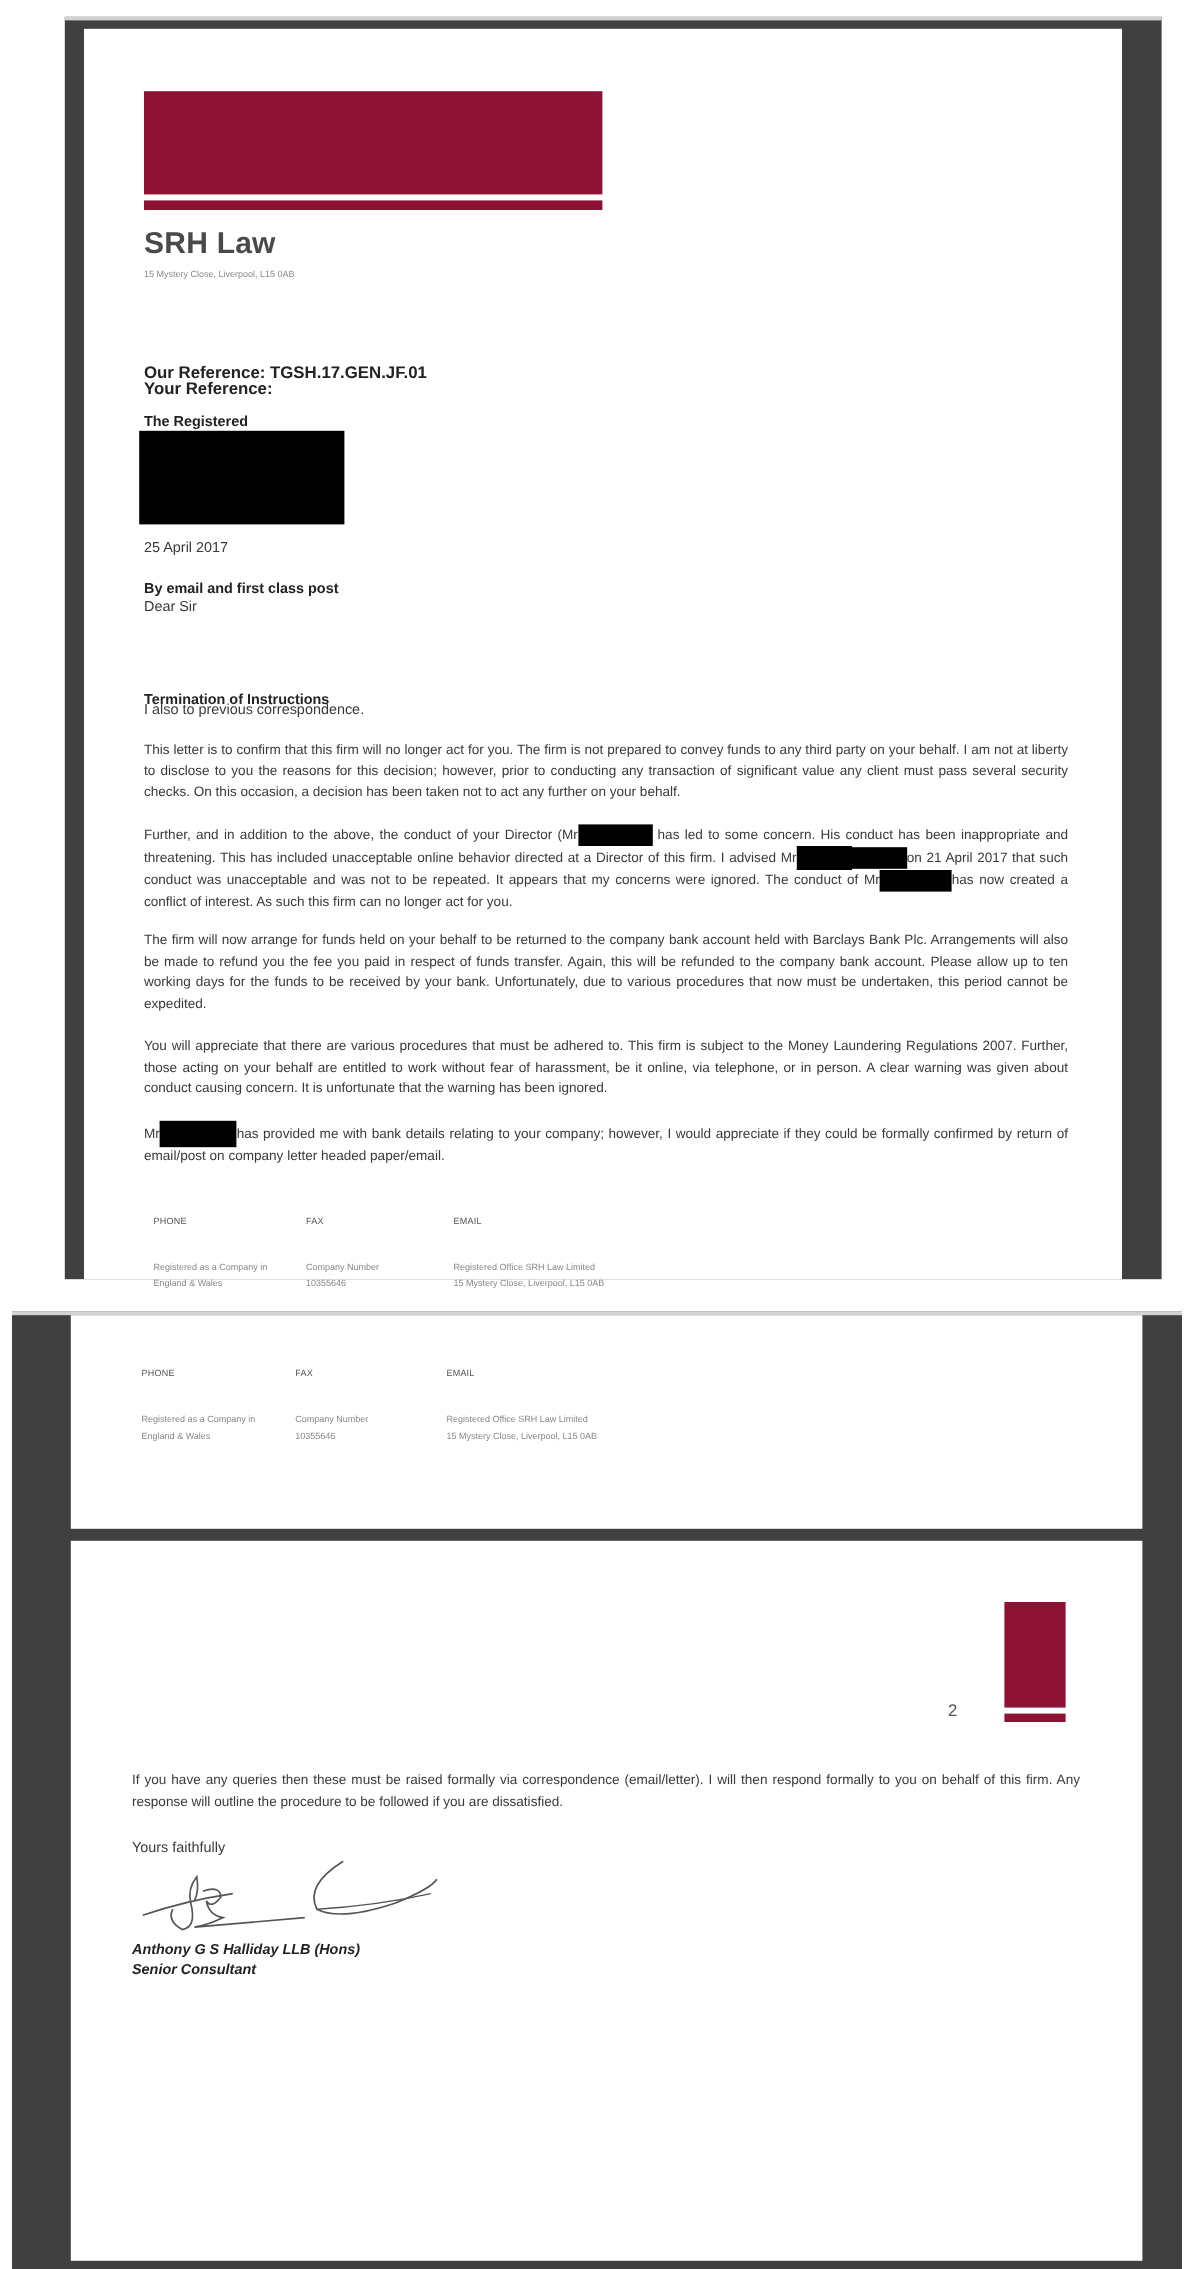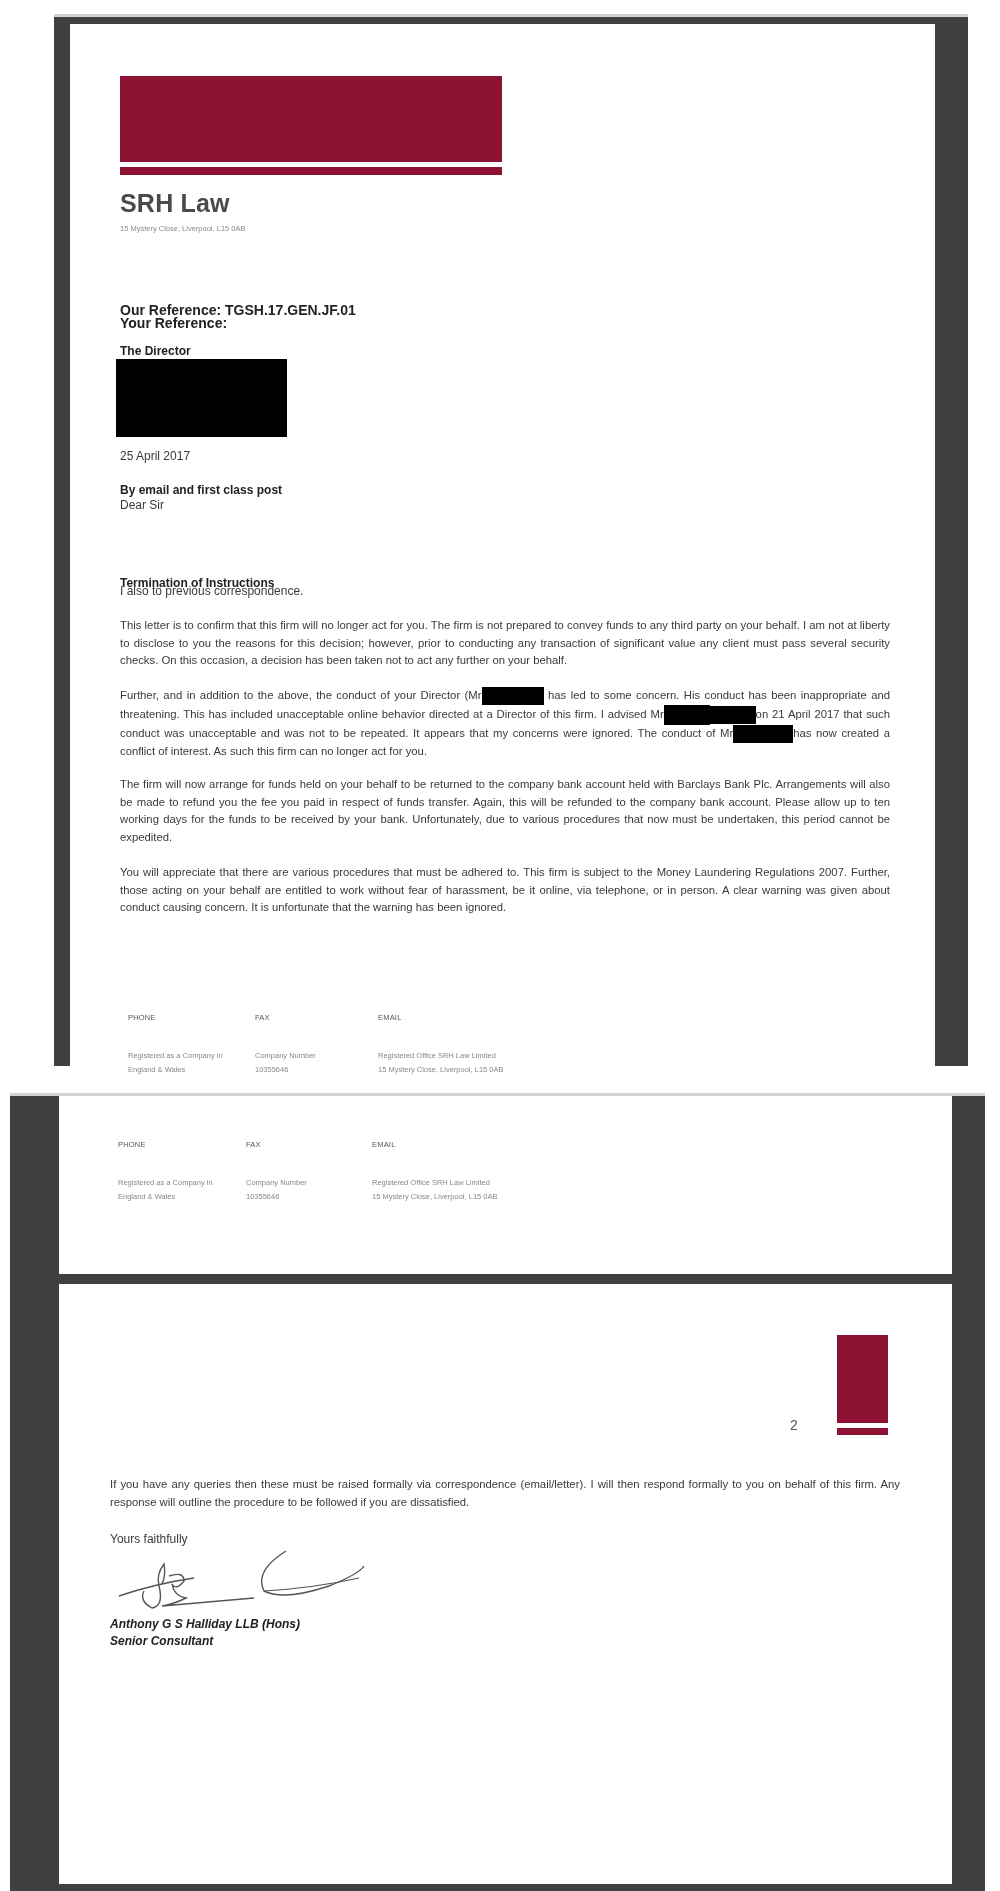--- a/index.html
+++ b/index.html
@@ -46,40 +46,43 @@
   <div class="page" id="page1">
 
     <div class="abs brand-block" style="left:50px; top:52px; width:382px; height:86px;"></div>
     <div class="abs brand-block" style="left:50px; top:143px; width:382px; height:8px;"></div>
     <div class="abs firm-name" style="left:50px; top:165px;">SRH Law</div>
     <div class="abs firm-address" style="left:50px; top:200px;">15 Mystery Close, Liverpool, L15 0AB</div>
 
     <div class="abs ref" style="left:50px; top:280px;">Our Reference: TGSH.17.GEN.JF.01</div>
     <div class="abs ref" style="left:50px; top:293px;">Your Reference:</div>
 
-    <div class="abs heading-b" style="left:50px; top:320px;">The Director</div>
+    <div class="abs heading-b" style="left:50px; top:320px;">The Registered</div>
     <div class="block-redact" style="left:46px; top:335px; width:171px; height:78px;"></div>
 
     <div class="abs txt" style="left:50px; top:425px;">25 April 2017</div>
     <div class="abs heading-b" style="left:50px; top:459px;">By email and first class post</div>
     <div class="abs txt" style="left:50px; top:474px;">Dear Sir</div>
     <div class="abs heading-b" style="left:50px; top:552px;">Termination of Instructions</div>
     <div class="abs txt" style="left:50px; top:560px;">I also to previous correspondence.</div>
 
     <div class="abs para" style="left:50px; top:593px; width:770px;">This letter is to confirm that this firm will no longer act for you. The firm is not prepared to convey funds to any third party on your behalf. I am not at liberty to disclose to you the reasons for this decision; however, prior to conducting any transaction of significant value any client must pass several security checks. On this occasion, a decision has been taken not to act any further on your behalf.</div>
 
     <div class="abs para" style="left:50px; top:663px; width:770px;">
       <span>Further, and in addition to the above, the conduct of your Director (Mr</span><span class="redact" style="width:62px; height:18px;"></span><span> has led to some concern. His conduct has been inappropriate and threatening. This has included unacceptable online behavior directed at a Director of this firm. I advised Mr</span><span class="redact" style="width:46px; height:20px;"></span>
       <span class="redact" style="width:46px; height:18px; margin-left:-4px;"></span><span>on 21 April 2017 that such conduct was unacceptable and was not to be repeated. It appears that my concerns were ignored. The conduct of Mr</span><span class="redact" style="width:60px; height:18px;"></span><span>has now created a conflict of interest. As such this firm can no longer act for you.</span>
     </div>
 
     <div class="abs para" style="left:50px; top:752px; width:770px;">The firm will now arrange for funds held on your behalf to be returned to the company bank account held with Barclays Bank Plc. Arrangements will also be made to refund you the fee you paid in respect of funds transfer. Again, this will be refunded to the company bank account. Please allow up to ten working days for the funds to be received by your bank. Unfortunately, due to various procedures that now must be undertaken, this period cannot be expedited.</div>
 
     <div class="abs para" style="left:50px; top:840px; width:770px;">You will appreciate that there are various procedures that must be adhered to. This firm is subject to the Money Laundering Regulations 2007. Further, those acting on your behalf are entitled to work without fear of harassment, be it online, via telephone, or in person. A clear warning was given about conduct causing concern. It is unfortunate that the warning has been ignored.</div>
 
+    <div class="abs para" style="left:50px; top:910px; width:770px;">
+      <span>Mr</span><span class="redact" style="width:64px; height:22px;"></span><span>has provided me with bank details relating to your company; however, I would appreciate if they could be formally confirmed by return of email/post on company letter headed paper/email.</span>
+    </div>
 
     <div class="abs foot-label" style="left:58px; top:989px;">PHONE</div>
     <div class="abs foot-label" style="left:185px; top:989px;">FAX</div>
     <div class="abs foot-label" style="left:308px; top:989px;">EMAIL</div>
 
     <div class="abs foot-small" style="left:58px; top:1025px;">
       <div>Registered as a Company in</div>
       <div>England &amp; Wales</div>
     </div>
     <div class="abs foot-small" style="left:185px; top:1025px;">

